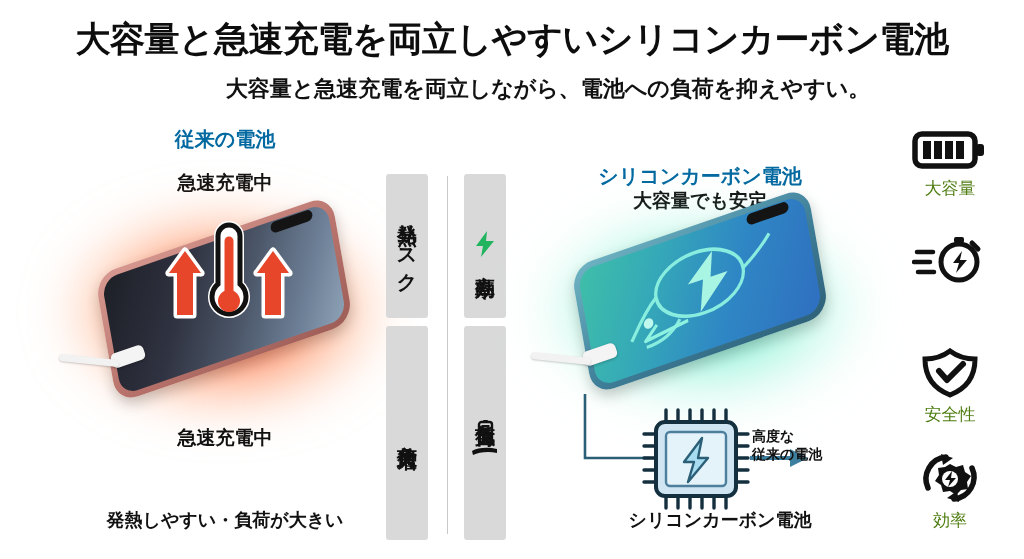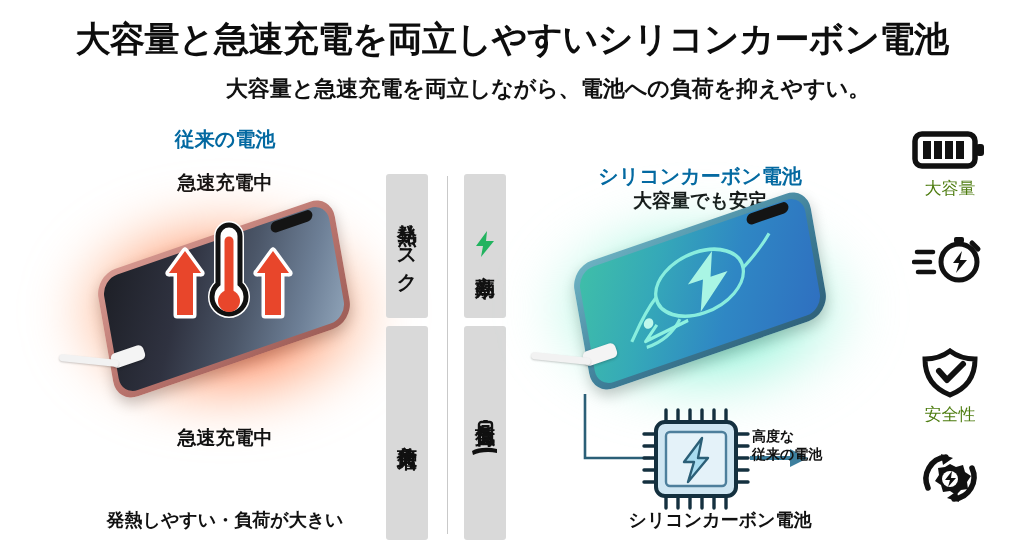--- a/index.html
+++ b/index.html
@@ -257,15 +257,16 @@
   <div class="rail-item" style="left:890px;top:452px;">
     <svg width="76" height="52" viewBox="0 0 76 52" style="margin:0 auto;">
       <path d="M16 36 A22 22 0 0 1 34 5" fill="none" stroke="#111" stroke-width="5.5" stroke-linecap="round"></path>
       <path d="M29 2 L41 6 L31 13 Z" fill="#111"></path>
       <path d="M60 16 A22 22 0 0 1 42 47" fill="none" stroke="#111" stroke-width="5.5" stroke-linecap="round"></path>
       <path d="M47 50 L35 46 L45 39 Z" fill="#111"></path>
       <path d="M38 12 L44 15 L51 13 L53 20 L59 24 L55 30 L56 37 L49 38 L44 43 L38 39 L31 40 L29 33 L23 29 L27 23 L26 16 L33 15 Z" fill="#111"></path>
       <circle cx="38" cy="27" r="8" fill="#fff"></circle>
       <path d="M40 19 L33 28 L38 28 L36 35 L44 26 L39 26 Z" fill="#111"></path>
     </svg>
+    <div class="rail-label">効率</div>
   </div>
 
 </div>
 
 </body></html>

